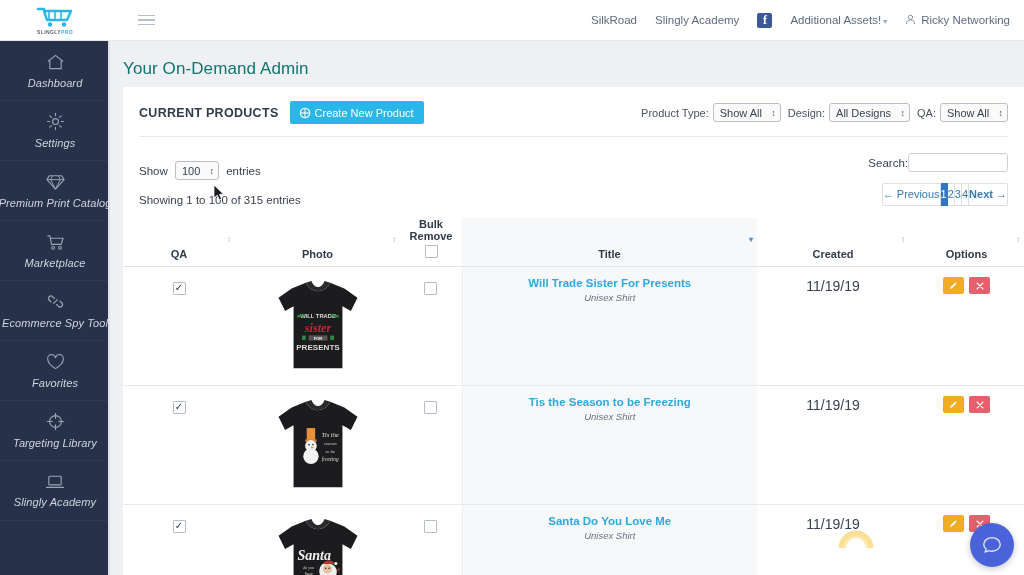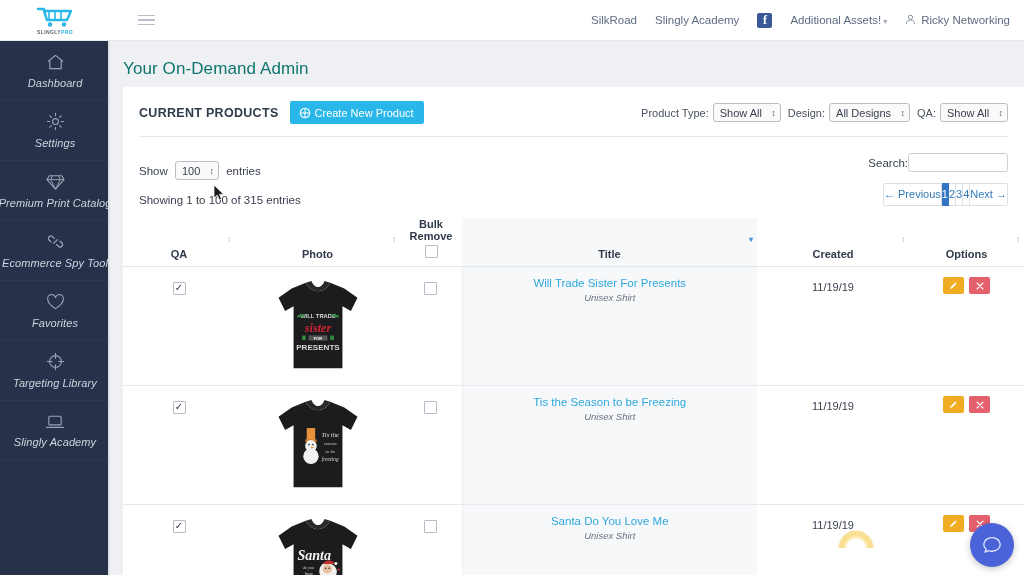--- a/index.html
+++ b/index.html
@@ -120,21 +120,21 @@
     border: 1px solid #ccd0d6; border-radius: 3px; height: 19px; width: 100px;
     font-size: 11px; padding: 0 5px; font-family: "Liberation Sans", sans-serif;
   }
   .pager { margin-top: 11px; display: flex; justify-content: flex-end; }
   .pg {
     border: 1px solid #dcdfe4; border-left: none; padding: 3px 0;
     font-size: 11px; color: #337ab7; background: #fff; cursor: pointer;
     line-height: 15px; white-space: nowrap;
   }
   .pg:first-child { border-left: 1px solid #dcdfe4; border-radius: 2px 0 0 2px; }
-  .pg:last-child { border-radius: 0 2px 2px 0; }
+  .pg:last-child { border-radius: 0 2px 2px 0; font-weight: bold; }
   .pg.active { background: #3276c3; border-color: #3276c3; color: #fff; }
 
   
   .tbl { width: 100%; border-collapse: collapse; margin-top: 12px; table-layout: fixed; }
   .tbl thead th {
     font-size: 11px; font-weight: 700; color: #2f3a4a; text-align: center;
     vertical-align: bottom; padding: 0 0 6px 0; position: relative;
     border-bottom: 1px solid #e2e5ea; cursor: pointer;
   }
   .th-sortable .sorticon {
@@ -156,25 +156,25 @@
     border-left: 1px solid #eceef1;
   }
   .row-check {
     width: 13px; height: 13px; border: 1px solid #b6bcc5; background: #fff;
     display: inline-flex; align-items: center; justify-content: center;
     border-radius: 1px; font-size: 10px; color: #2b3240; cursor: pointer;
     line-height: 1;
   }
   .row-check.empty { color: transparent; }
   .prod-title {
-    color: #2fa8dd; font-size: 11.5px; font-weight: 400; text-decoration: none;
+    color: #2fa8dd; font-size: 11.5px; font-weight: 700; text-decoration: none;
     cursor: pointer; display: block;
   }
   .prod-sub { color: #6a7280; font-size: 9.5px; font-style: italic; margin-top: 3px; }
-  .created { font-size: 11px; color: #3a4150; }
+  .created { font-size: 14px; color: #3a4150; }
   .opts { display: flex; gap: 5px; justify-content: center; }
   .obtn {
     width: 21px; height: 17px; border-radius: 2px; border: none; cursor: pointer;
     display: flex; align-items: center; justify-content: center;
     color: #fff; font-size: 9px; line-height: 1;
   }
   .obtn.edit { background: #f0ad24; }
   .obtn.del  { background: #e4606d; }
 
   
@@ -264,20 +264,30 @@
     <div class="side-item">
       <span class="ico">
         <svg width="19" height="19" viewBox="0 0 20 20">
             <path d="M3.5 4 H16.5 L19 8 L10 18 L1 8 Z" stroke="#9aa3b4" stroke-width="1.2" fill="none" stroke-linejoin="round"></path>
             <path d="M1 8 H19 M6.8 4 L5 8 L10 18 L15 8 L13.2 4" stroke="#9aa3b4" stroke-width="1" fill="none"></path>
           </svg>
       </span>
       <span class="lbl">Premium Print Catalog</span>
     </div>
 
+    <div class="side-item">
+      <span class="ico">
+        <svg width="19" height="18" viewBox="0 0 20 19">
+            <path d="M1.5 3 H4 L5.8 12 H16 L18 5.5 H5" stroke="#9aa3b4" stroke-width="1.2" fill="none" stroke-linejoin="round"></path>
+            <circle cx="7.5" cy="15.7" r="1.5" stroke="#9aa3b4" stroke-width="1.1" fill="none"></circle>
+            <circle cx="14.7" cy="15.7" r="1.5" stroke="#9aa3b4" stroke-width="1.1" fill="none"></circle>
+          </svg>
+      </span>
+      <span class="lbl">Marketplace</span>
+    </div>
 
     <div class="side-item">
       <span class="ico">
         <svg width="19" height="19" viewBox="0 0 20 20">
             <path d="M8 12 L12 8" stroke="#9aa3b4" stroke-width="1.3" stroke-linecap="round"></path>
             <path d="M11.2 13.2 L13.4 15.4 A2.6 2.6 0 0 0 17 11.8 L14.9 9.7" stroke="#9aa3b4" stroke-width="1.3" fill="none" stroke-linecap="round"></path>
             <path d="M8.8 6.8 L6.6 4.6 A2.6 2.6 0 0 0 3 8.2 L5.1 10.3" stroke="#9aa3b4" stroke-width="1.3" fill="none" stroke-linecap="round"></path>
           </svg>
       </span>
       <span class="lbl">Ecommerce Spy Tool</span>

